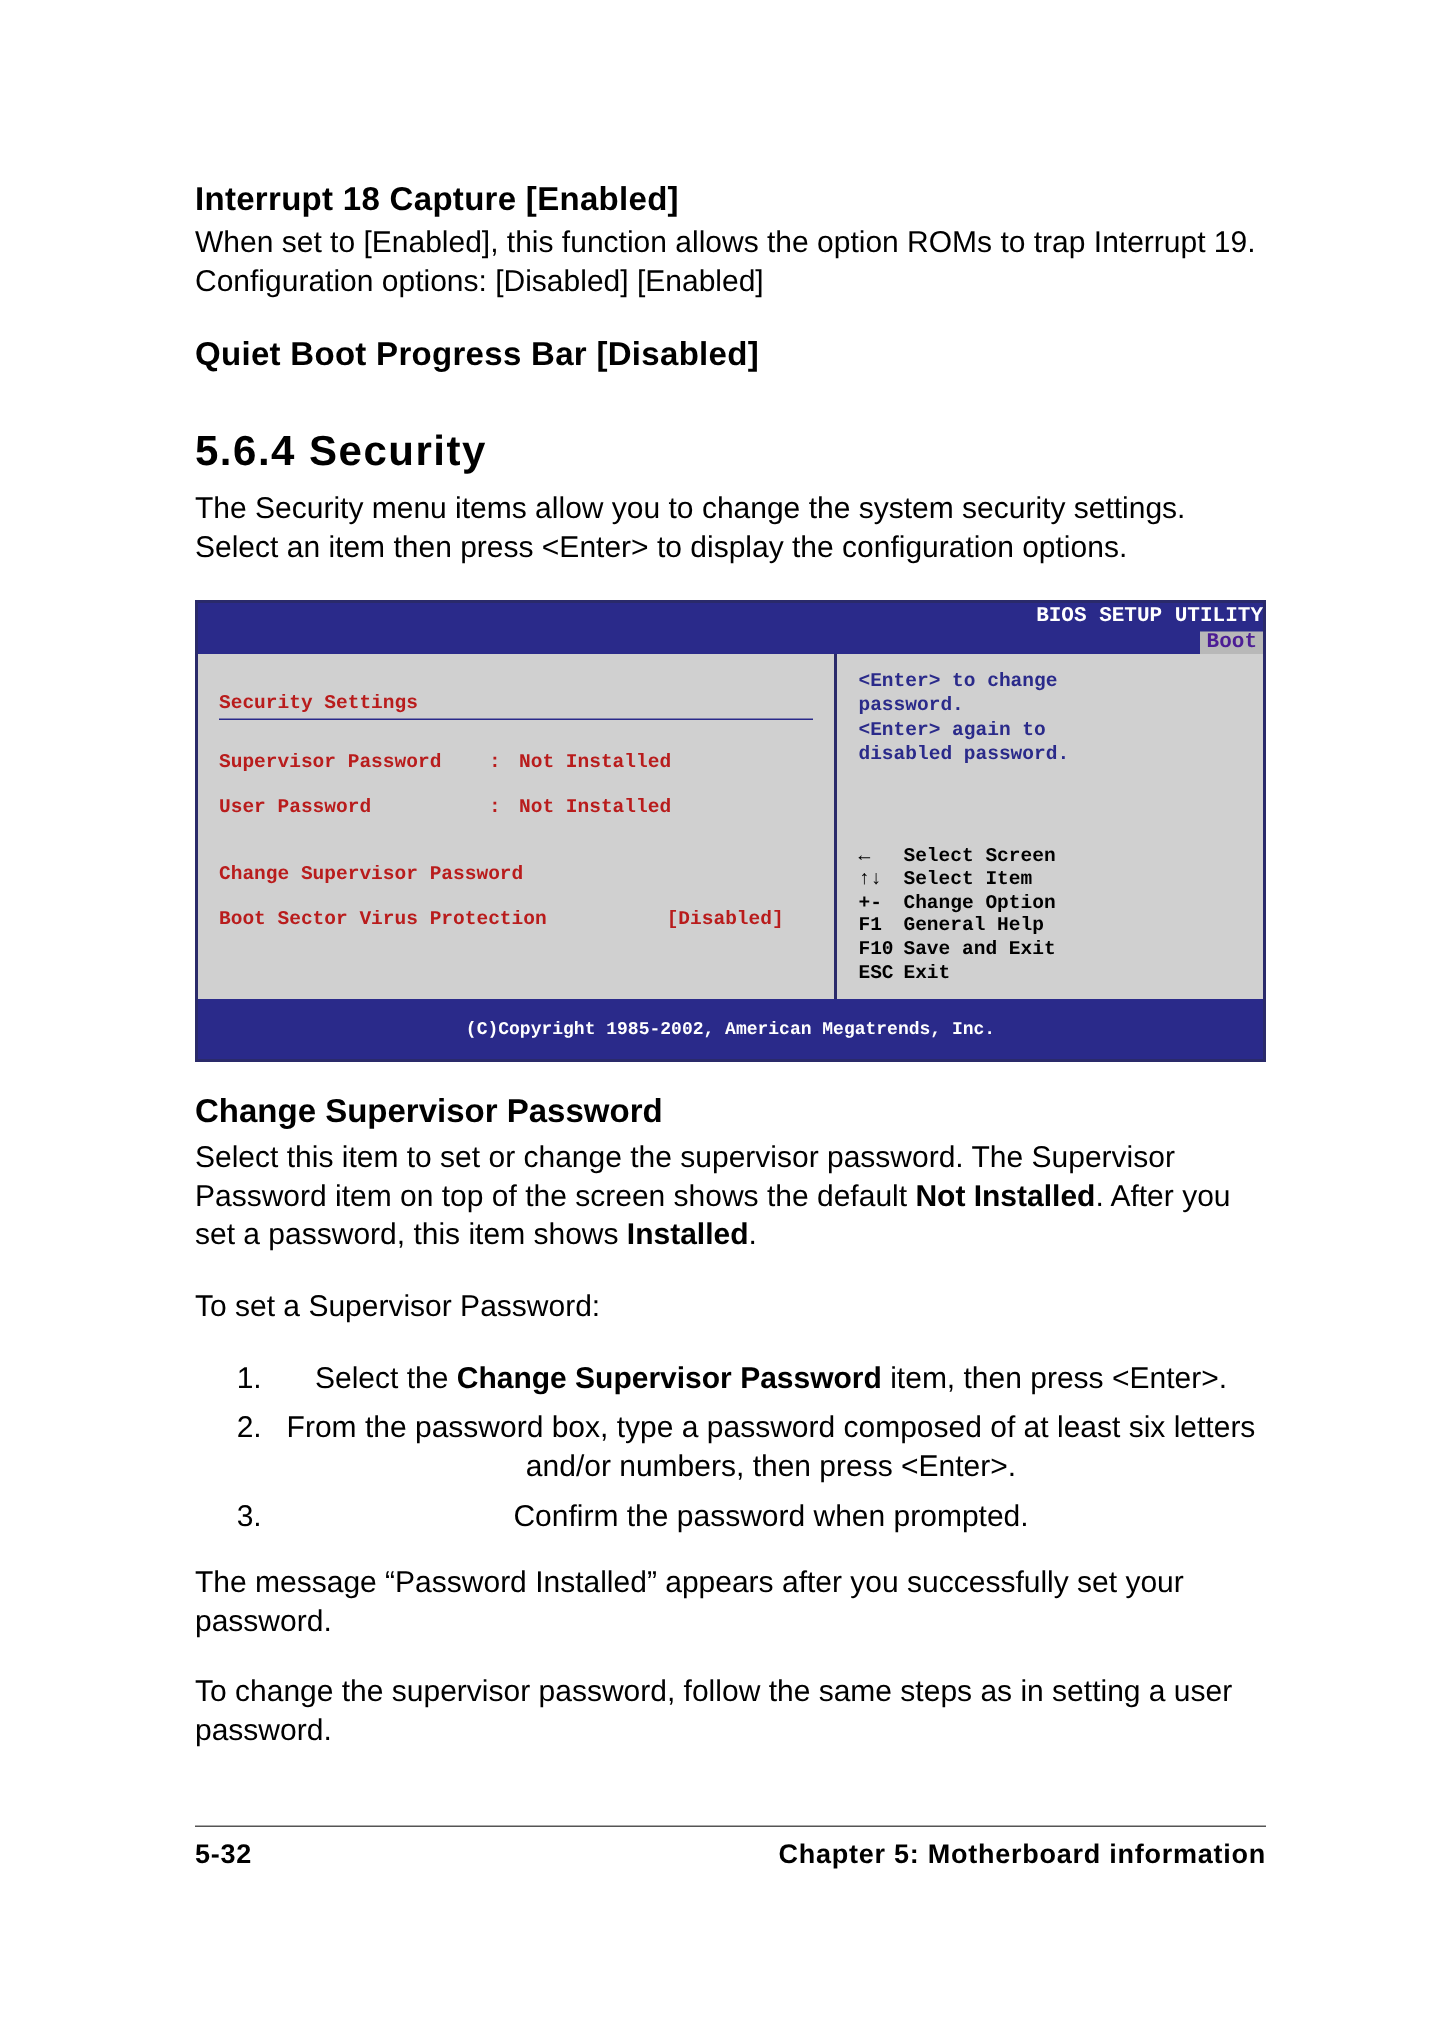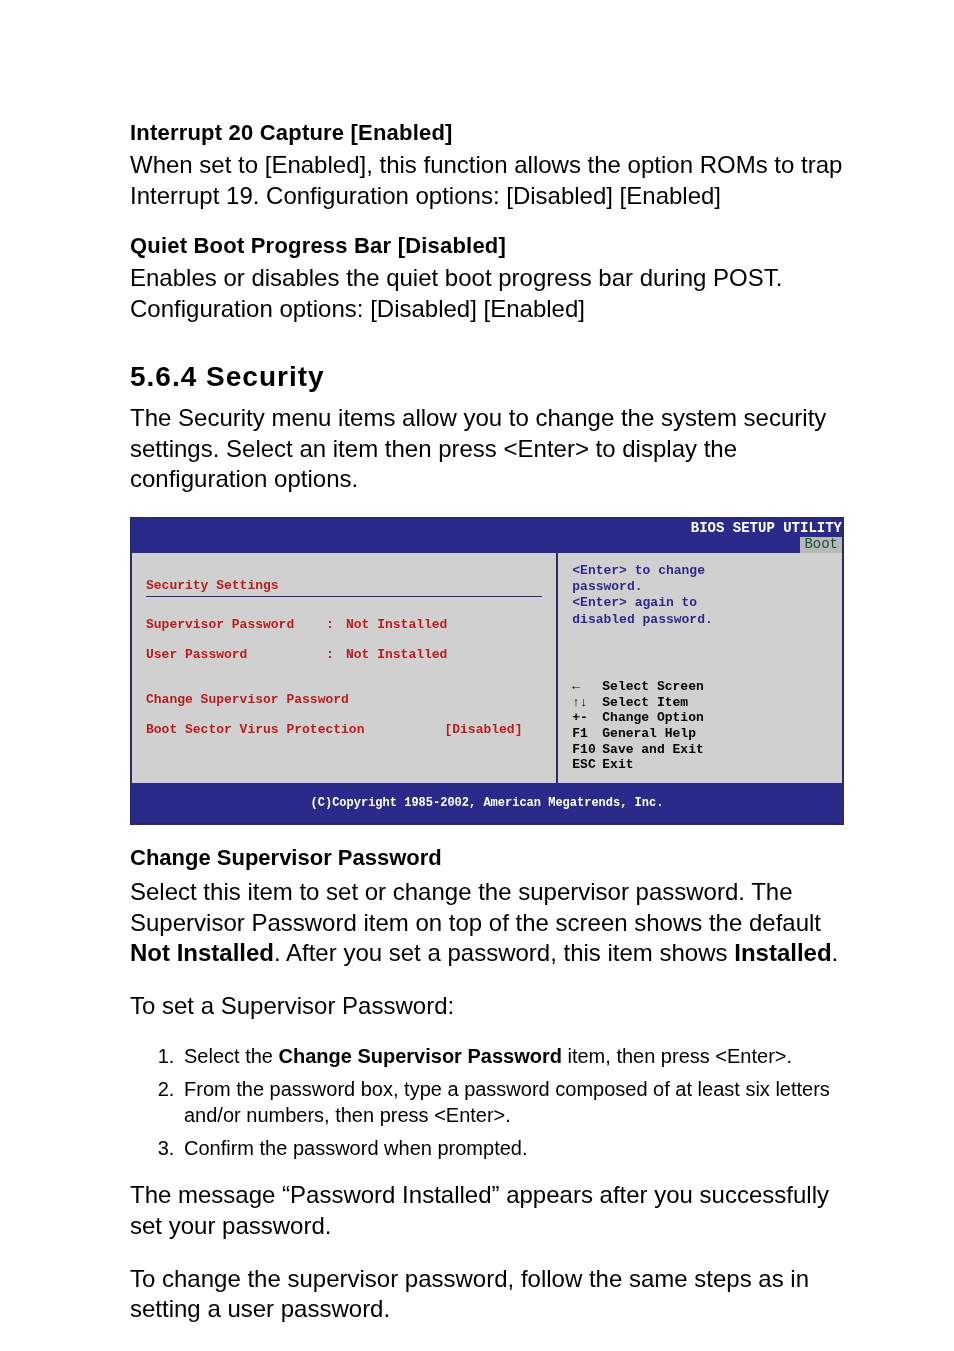--- a/index.html
+++ b/index.html
@@ -14,41 +14,42 @@
     padding: 120px 110px 60px 130px;
     box-sizing: border-box;
   }
   h3.feature {
     font-size: 22px;
     font-weight: bold;
     margin: 0 0 4px 0;
     letter-spacing: 0.2px;
   }
   p.body {
-    font-size: 24px;
+    font-size: 20px;
     line-height: 1.28;
     margin: 0 0 22px 0;
   }
   h2.section {
     font-size: 28px;
     font-weight: bold;
     margin: 36px 0 10px 0;
     letter-spacing: 1px;
   }
   h3.sub {
     font-size: 22px;
     font-weight: bold;
     margin: 20px 0 6px 0;
   }
   .strong { font-weight: bold; }
   ol.steps {
     font-size: 20px;
     line-height: 1.28;
     padding-left: 50px;
     margin: 10px 0 18px 0;
+    text-align: center;
   }
   ol.steps li { margin-bottom: 8px; padding-left: 4px; }
   
   .bios-wrap {
     margin: 14px 0 18px 0;
     border: 2px solid #2a2a6a;
     width: 100%;
     box-sizing: border-box;
     font-family: "Courier New", monospace;
   }
@@ -57,24 +58,24 @@
     color: #fff;
     text-align: right;
     padding: 2px 0 0 0;
     font-weight: bold;
     font-size: 14px;
     line-height: 1.1;
   }
   .bios-top-sub {
     display:inline-block;
     background: #b8b8b8;
-    color: #14532d;
+    color: #4c1d95;
     padding: 0 4px;
     margin-top: 1px;
-    font-weight: normal;
+    font-weight: bold;
   }
   .bios-body {
     display: flex;
     background: #d0d0d0;
   }
   .bios-left {
     flex: 1.55;
     border-right: 2px solid #2a2a6a;
     padding: 10px 14px;
     color: #b91c1c;
@@ -131,25 +132,24 @@
     font-weight: bold;
     letter-spacing: 0.5px;
     text-align: center;
   }
 </style>
 </head>
 <body>
 
 <div class="page">
 
-  <h3 class="feature">Interrupt 20 Capture [Enabled]</h3>
+  <h3 class="feature">Interrupt 18 Capture [Enabled]</h3>
   <p class="body">When set to [Enabled], this function allows the option ROMs to trap Interrupt 19. Configuration options: [Disabled] [Enabled]</p>
 
   <h3 class="feature">Quiet Boot Progress Bar [Disabled]</h3>
-  <p class="body">Enables or disables the quiet boot progress bar during POST. Configuration options: [Disabled] [Enabled]</p>
 
   <h2 class="section">5.6.4   Security</h2>
   <p class="body">The Security menu items allow you to change the system security settings. Select an item then press &lt;Enter&gt; to display the configuration options.</p>
 
   <div class="bios-wrap">
     <div class="bios-top">
       <div>BIOS SETUP UTILITY</div>
       <div><span class="bios-top-sub">Boot</span></div>
     </div>
     <div class="bios-body">

